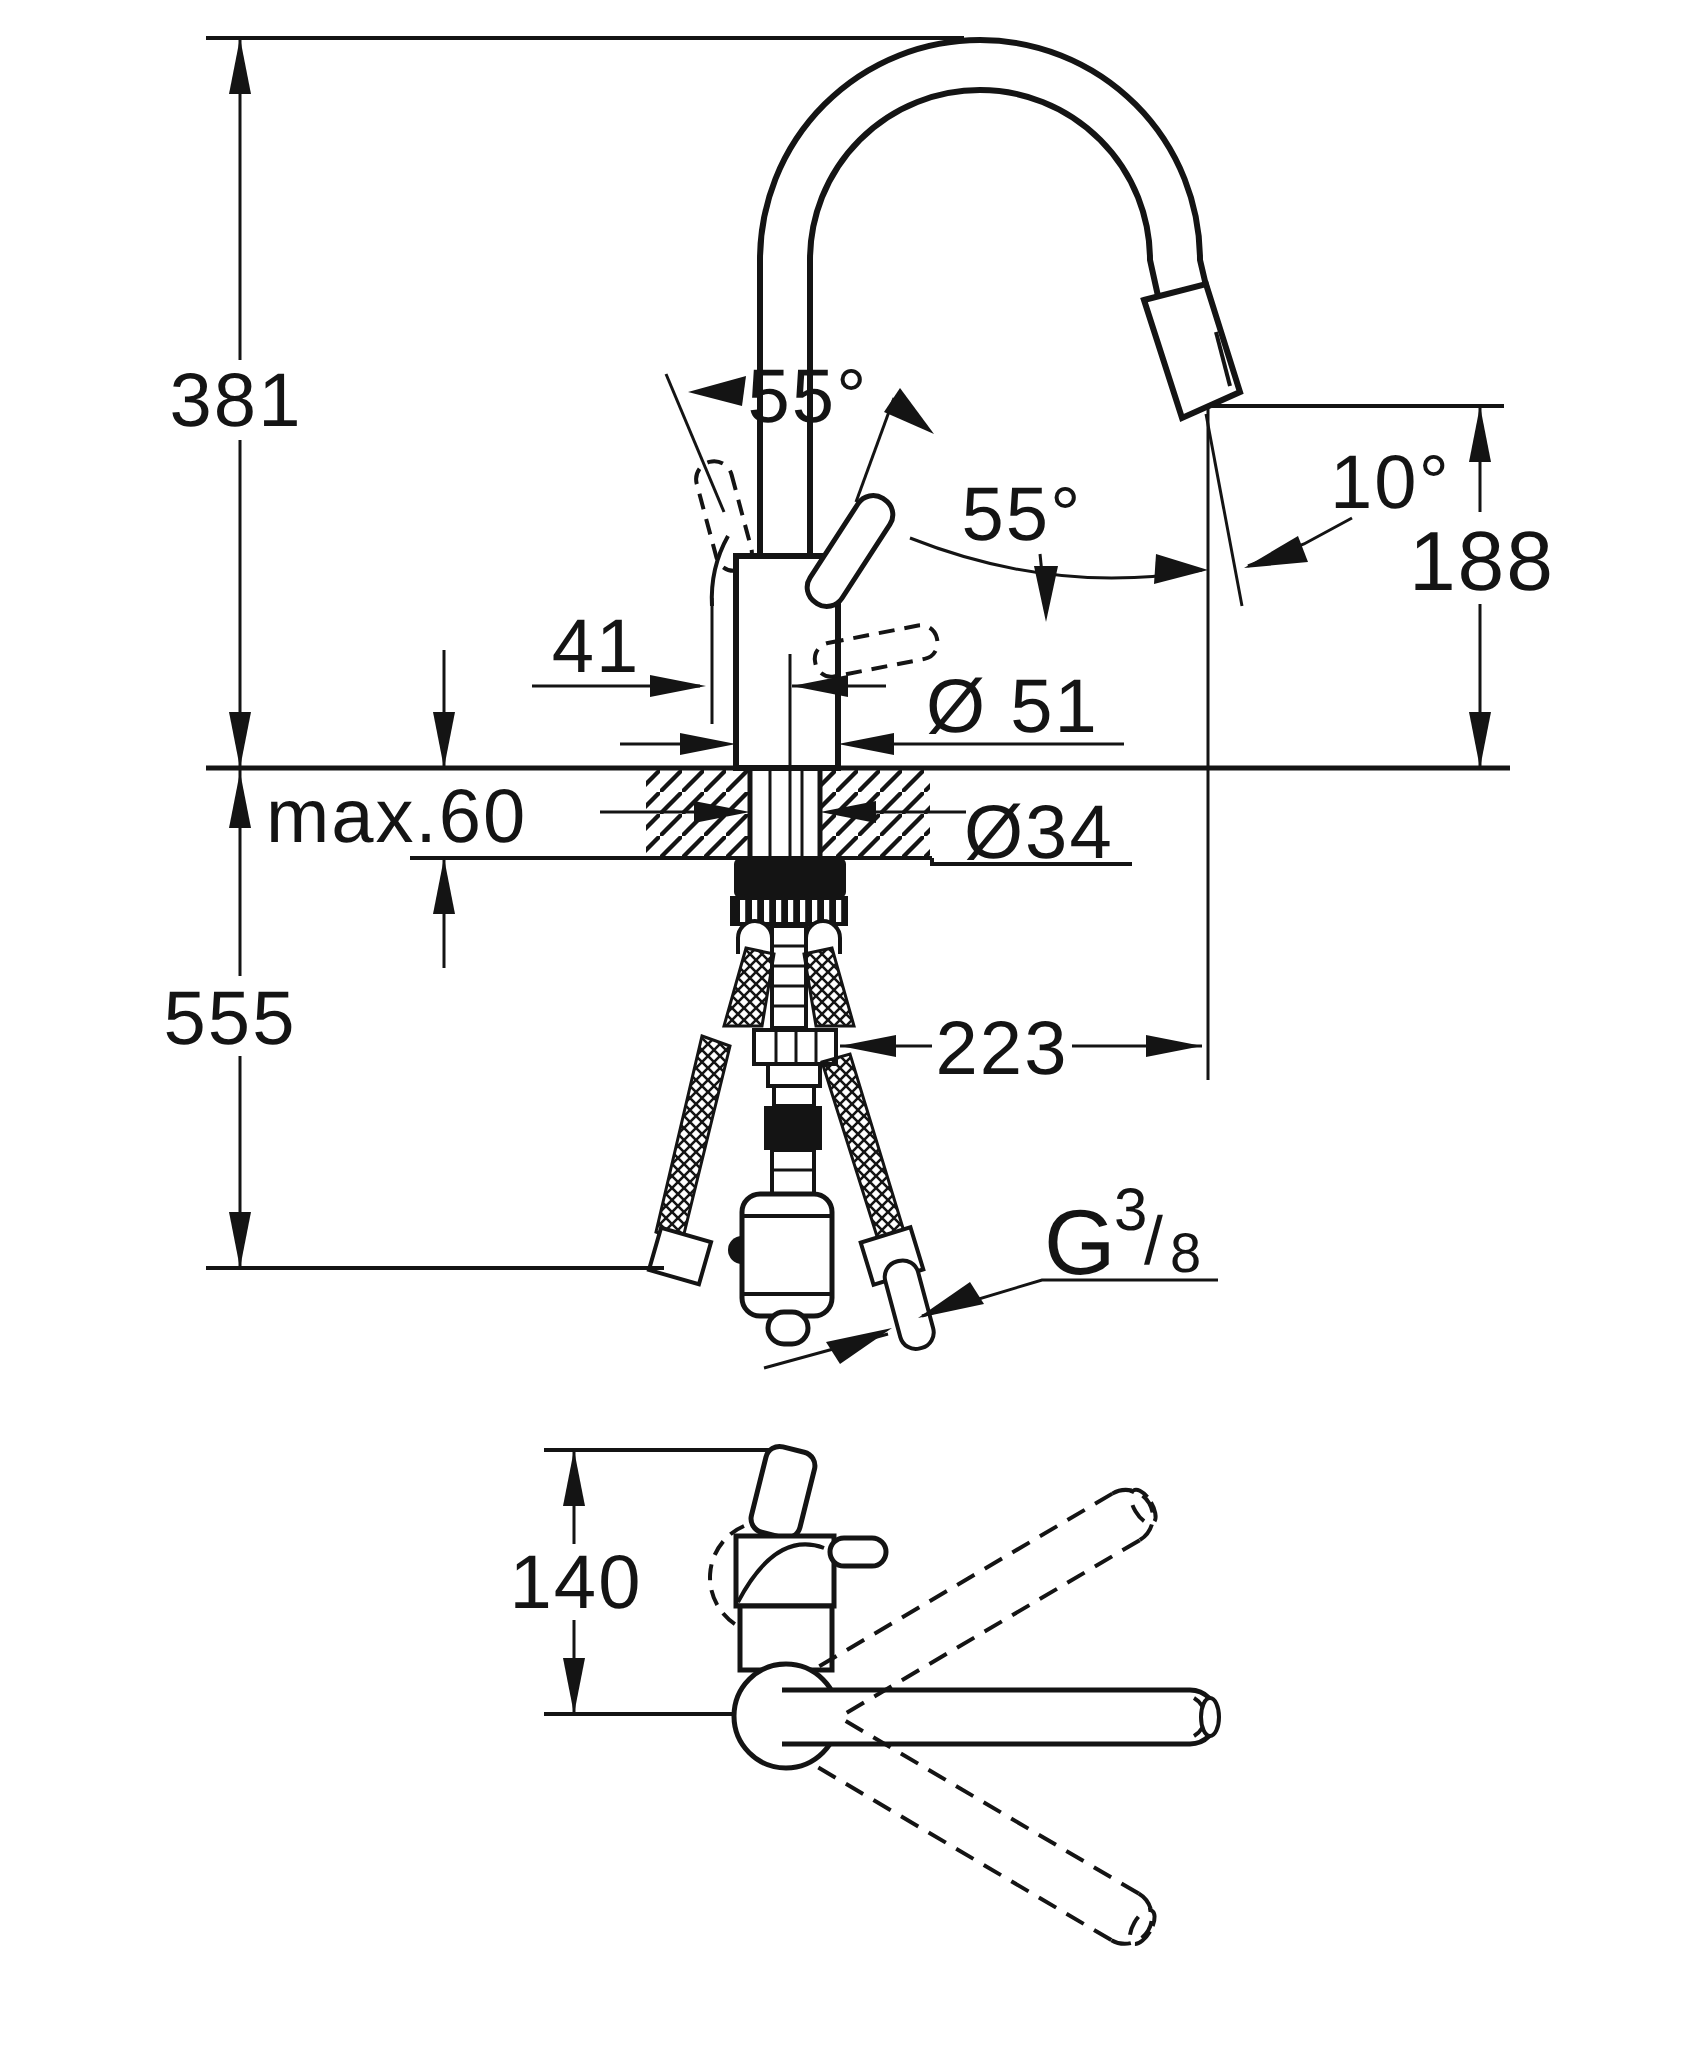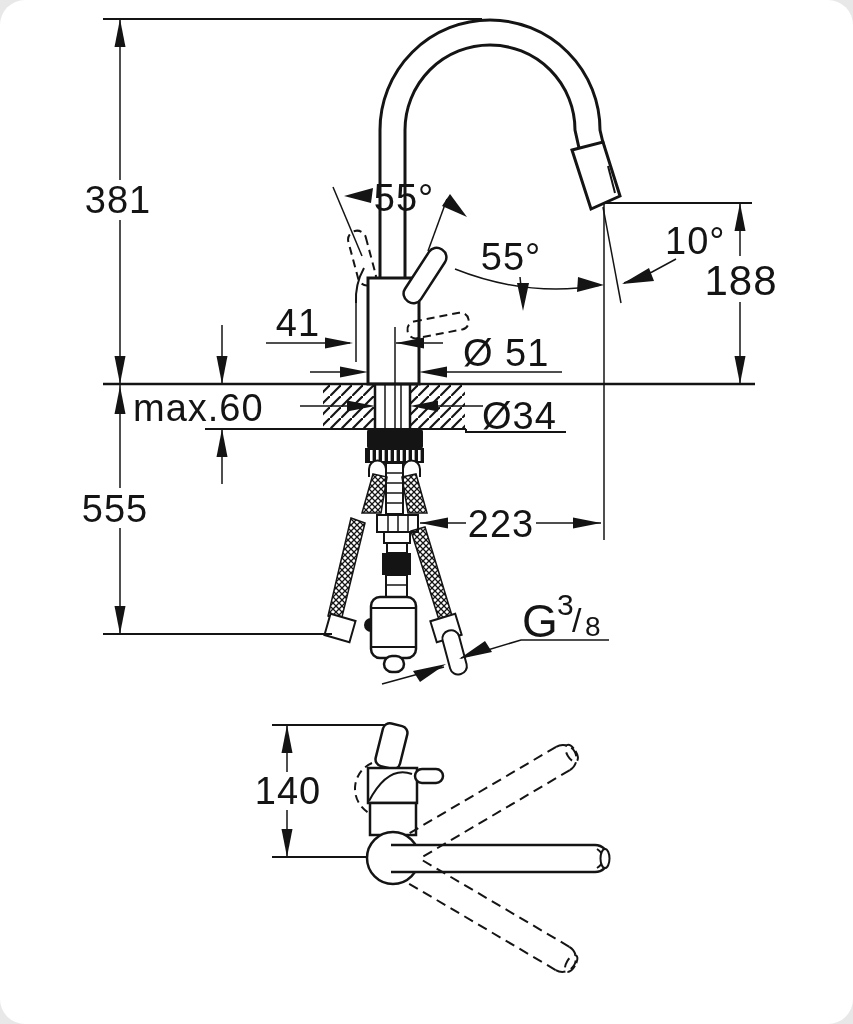--- a/index.html
+++ b/index.html
@@ -1,16 +1,16 @@
 <!DOCTYPE html>
 <html><head>
 <meta charset="utf-8">
 <style>
   html,body{margin:0;padding:0;background:#e8e8e8;}
-  .canvas{position:relative;width:853px;height:1024px;background:#ffffff;margin:0 auto;overflow:hidden;border-radius:25px;}
+  .canvas{position:relative;width:853px;height:1024px;background:#ffffff;margin:0 auto;overflow:hidden;}
   svg{position:absolute;inset:0;}
   
   .s3{stroke:#141414;stroke-width:3;fill:none}
   .s25{stroke:#141414;stroke-width:2.5;fill:none}
   .s2{stroke:#141414;stroke-width:2;fill:none}
   .s15{stroke:#141414;stroke-width:1.5;fill:none}
   .dash{stroke-dasharray:8 5}
   .dash2{stroke-dasharray:10 6}
   .fw{fill:#ffffff}
   .fb{fill:#141414;stroke:none}

